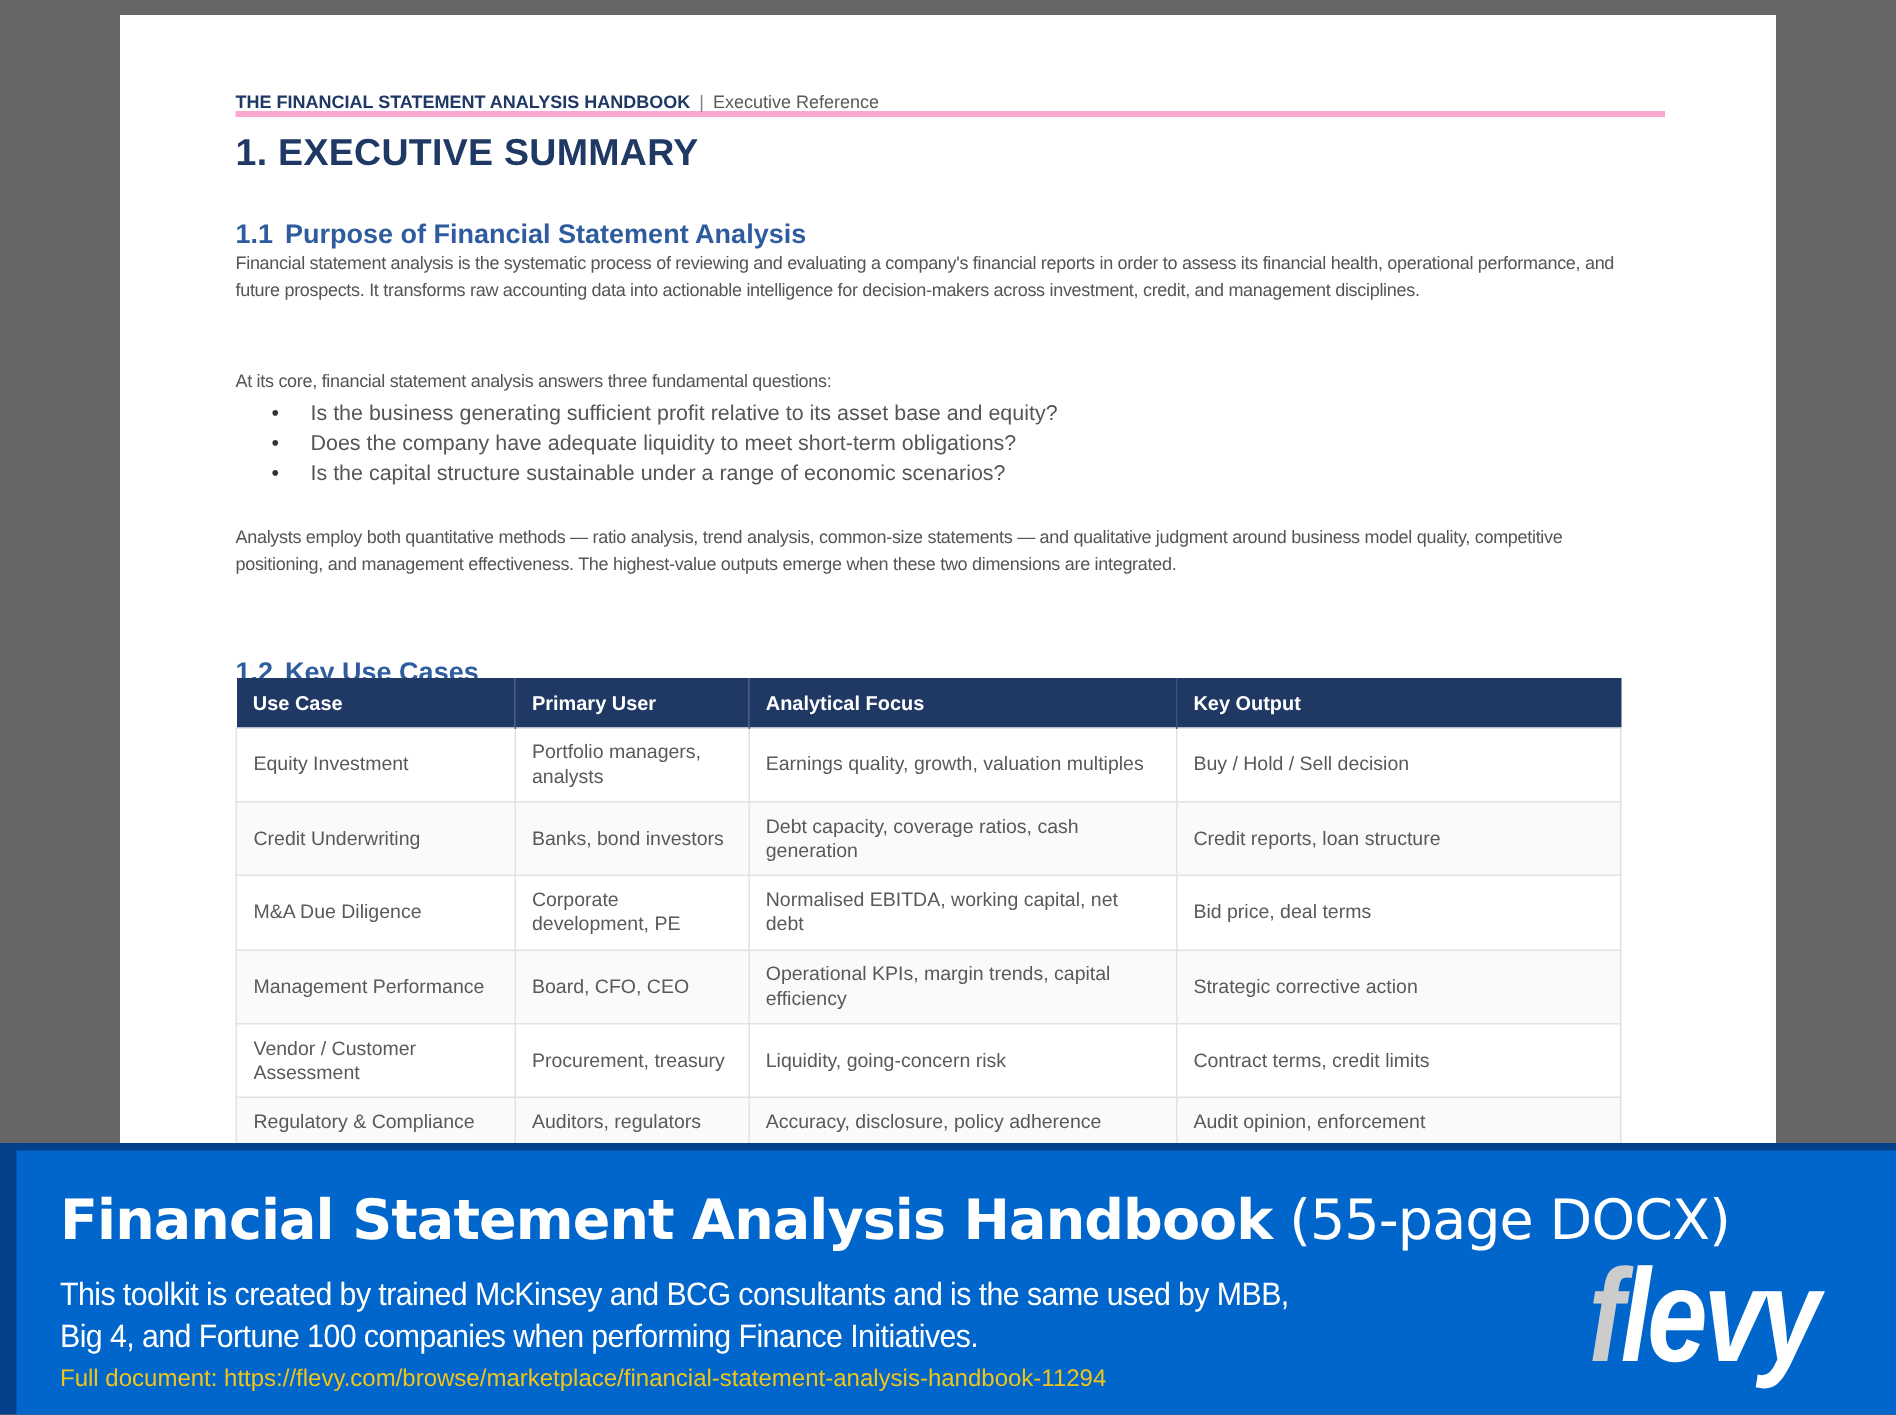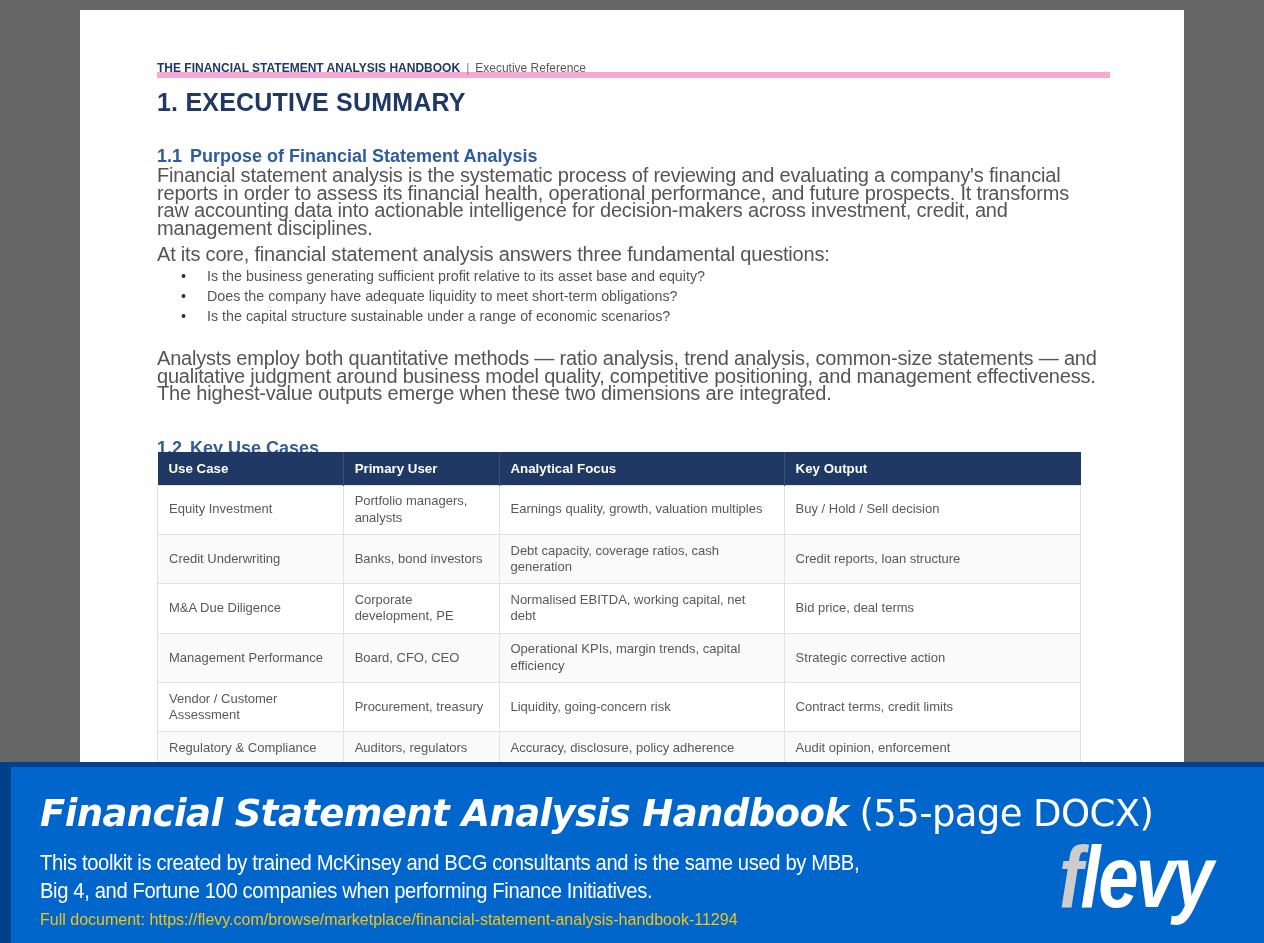--- a/index.html
+++ b/index.html
@@ -15,41 +15,41 @@
     .page {
       position: absolute; left: 80px; top: 10px; width: 1104px; height: 760px;
       background: #ffffff;
       overflow: hidden;
     }
     .page-inner {
       position: absolute; left: 77px; top: 0; width: 953px;
     }
     .running-header {
       position: absolute; top: 51px; left: 0; width: 953px; height: 17px;
-      border-bottom: 6px solid #f9a8d4;
+      border-bottom: 4px solid #f9a8d4;
       font-size: 12px; line-height: 14px; white-space: nowrap;
     }
     .running-header .rh-title { color: #1f3864; font-weight: bold; }
     .running-header .rh-sep { color: #7f7f7f; margin: 0 6px; }
     .running-header .rh-sub { color: #595959; font-size: 12px; }
     h1.doc-h1 {
       position: absolute; top: 78px; left: 0;
       font-size: 25px; font-weight: bold; color: #1f3864; letter-spacing: 0.2px;
       white-space: nowrap;
       text-align: right;
     }
     h2.doc-h2 {
       position: absolute; left: 0;
       font-size: 18px; font-weight: bold; color: #2e5c9e;
       white-space: nowrap;
     }
     h2.doc-h2 .num { margin-right: 8px; }
     p.body {
       position: absolute; left: 0; width: 940px;
-      font-size: 20px; line-height: 17.5px; color: #555555;
+      font-size: 12px; line-height: 17.5px; color: #555555;
       letter-spacing: -0.2px;
     }
     ul.bullets {
       position: absolute; left: 0; width: 900px; list-style: none;
       font-size: 14.3px; line-height: 20px; color: #555555;
     }
     ul.bullets li { position: relative; padding-left: 50px; }
     ul.bullets li .dot {
       position: absolute; left: 24px; top: 0; color: #333333;
     }
@@ -78,21 +78,21 @@
     }
     .banner-inner {
       position: absolute; left: 11px; top: 5px; width: 1253px; height: 176px;
       background: #0066cc;
     }
     .banner-title {
       position: absolute; left: 29px; top: 26px; white-space: nowrap;
       color: #ffffff; font-size: 37px; line-height: 42px;
       font-family: "DejaVu Sans", sans-serif; letter-spacing: -0.6px;
     }
-    .banner-title .bold { font-weight: bold; font-style: italic; }
+    .banner-title .bold { font-weight: bold; }
     .banner-title .light { font-weight: normal; }
     .banner-desc {
       position: absolute; left: 29px; top: 82px; width: 900px;
       color: #ffffff; font-size: 21.5px; line-height: 28px;
       font-family: "Liberation Sans", sans-serif; letter-spacing: -0.4px;
       transform: scaleX(0.94); transform-origin: left top;
     }
     .banner-link {
       position: absolute; left: 29px; top: 143px; white-space: nowrap;
       color: #f0c419; font-size: 16px; line-height: 20px;

